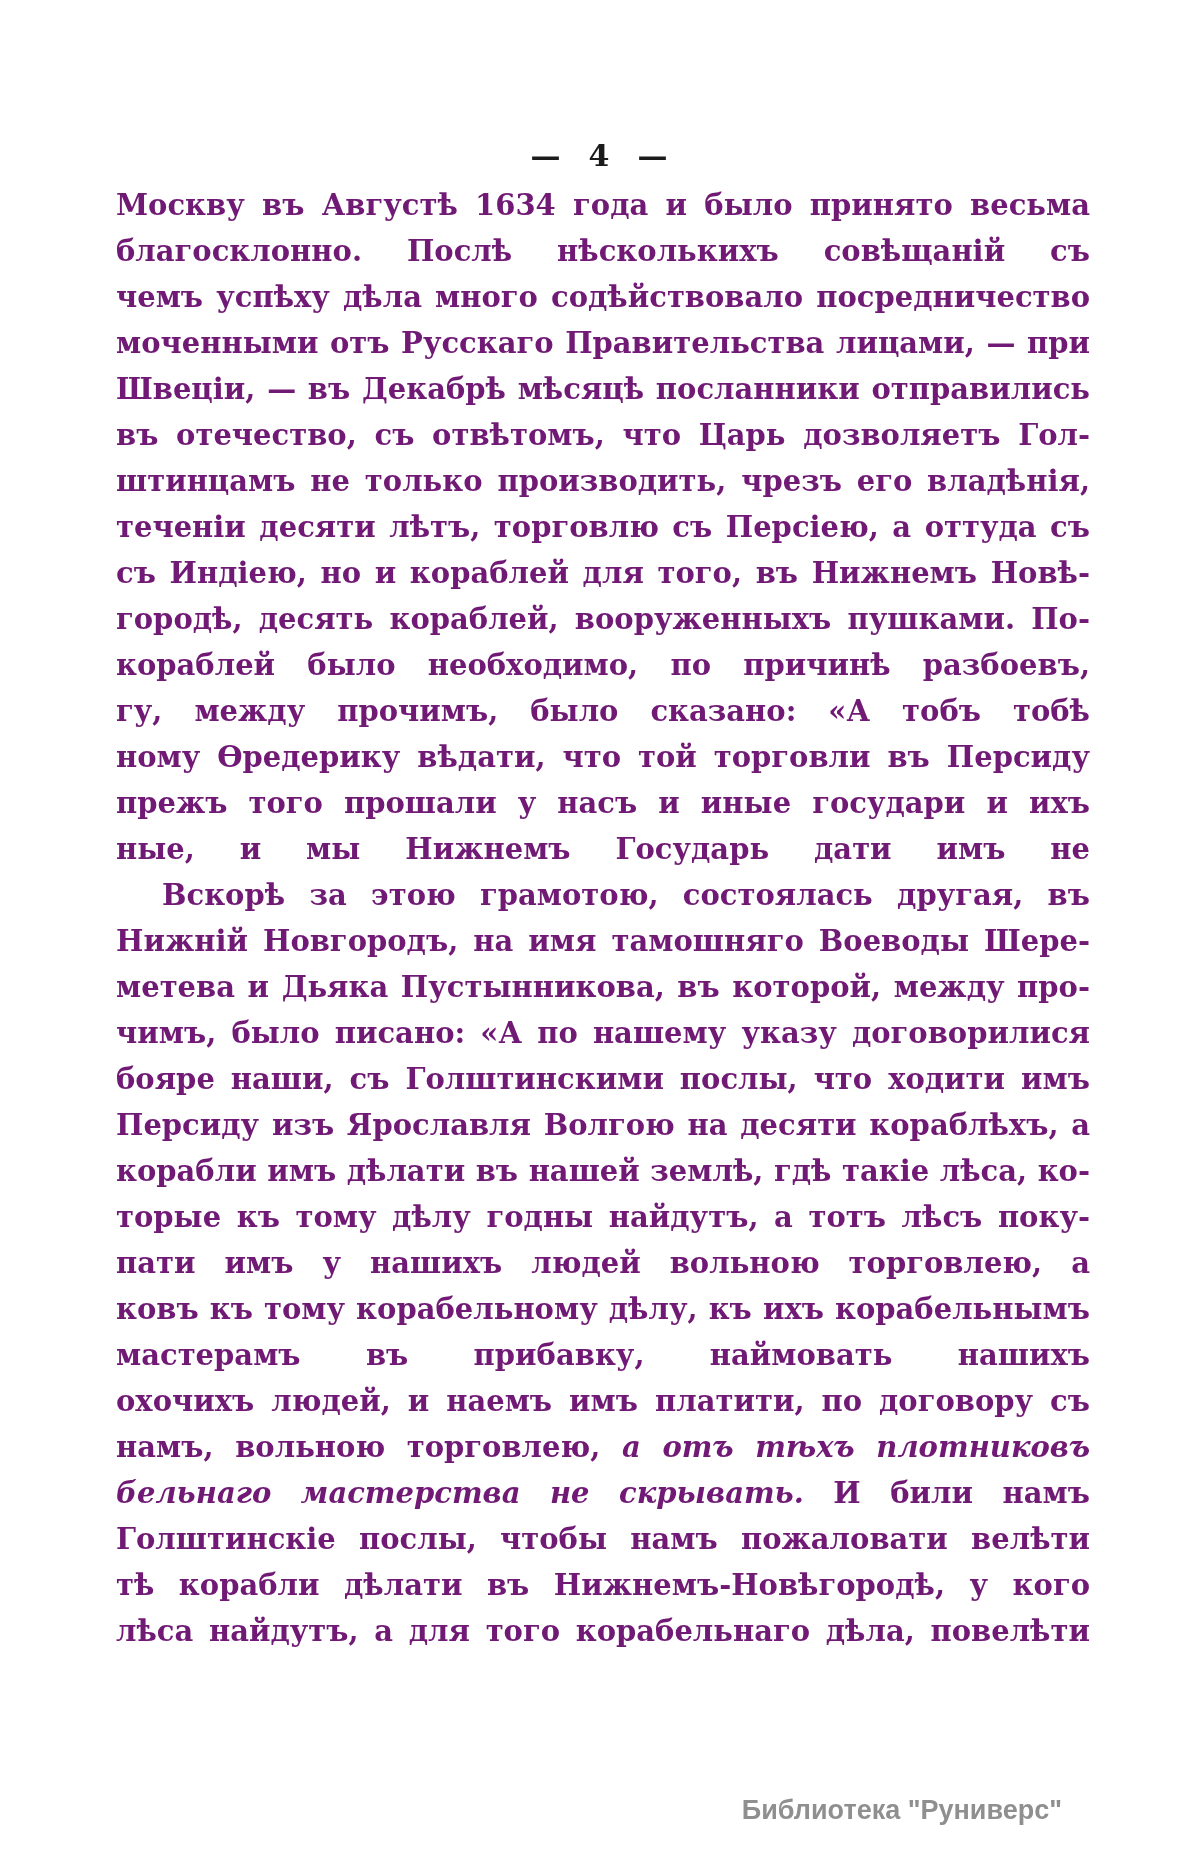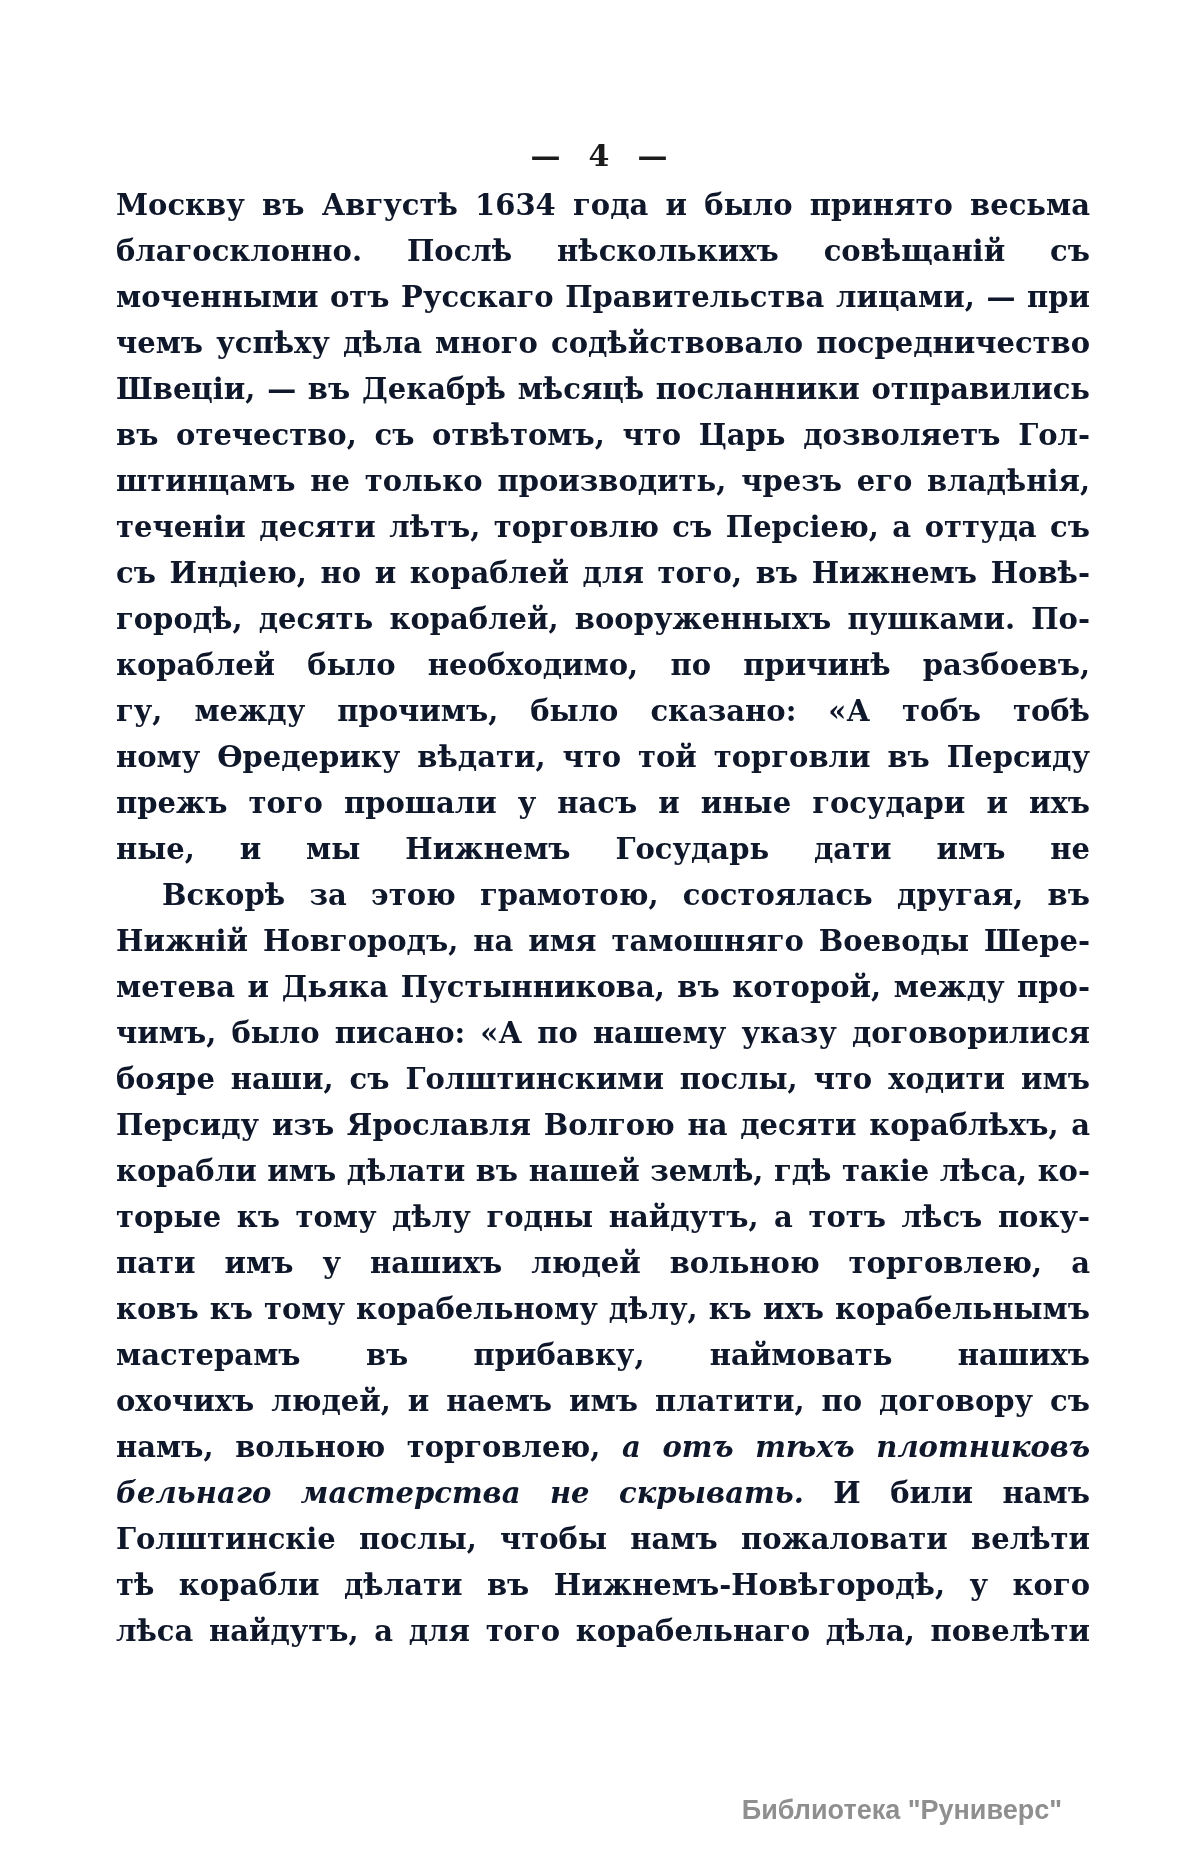--- a/index.html
+++ b/index.html
@@ -28,21 +28,21 @@
   }
   .page-header .gap { display: inline-block; width: 26px; }
   .body-text {
     position: absolute;
     left: 116px;
     top: 182px;
     width: 974px;
     font-family: "DejaVu Serif", serif;
     font-weight: 600;
     font-size: 29px;
-    color: #0f172a;
+    color: #701a75;
   }
   .line {
     height: 46px;
     line-height: 46px;
     text-align: justify;
     text-align-last: justify;
     -moz-text-align-last: justify;
     overflow: hidden;
   }
   .line.indent { padding-left: 46px; }
@@ -60,22 +60,22 @@
 </head>
 <body>
 
 <div class="page">
 
   <div class="page-header"><span>—</span><span class="gap"></span><span>4</span><span class="gap"></span><span>—</span></div>
 
   <div class="body-text">
     <div class="line">Москву въ Августѣ 1634 года и было принято весьма</div>
     <div class="line">благосклонно. Послѣ нѣсколькихъ совѣщаній съ уполно-</div>
+    <div class="line">чемъ успѣху дѣла много содѣйствовало посредничество</div>
     <div class="line">моченными отъ Русскаго Правительства лицами, — при</div>
-    <div class="line">чемъ успѣху дѣла много содѣйствовало посредничество</div>
     <div class="line">Швеціи, — въ Декабрѣ мѣсяцѣ посланники отправились</div>
     <div class="line">въ отечество, съ отвѣтомъ, что Царь дозволяетъ Гол-</div>
     <div class="line">штинцамъ не только производить, чрезъ его владѣнія, въ</div>
     <div class="line">теченіи десяти лѣтъ, торговлю съ Персіею, а оттуда съ</div>
     <div class="line">съ Индіею, но и кораблей для того, въ Нижнемъ Новѣ-</div>
     <div class="line">городѣ, десять кораблей, вооруженныхъ пушками. По-</div>
     <div class="line">кораблей было необходимо, по причинѣ разбоевъ, посто-</div>
     <div class="line">гу, между прочимъ, было сказано: «А тобъ тобѣ Вельмож-</div>
     <div class="line">ному Ѳредерику вѣдати, что той торговли въ Персиду</div>
     <div class="line">прежъ того прошали у насъ и иные государи и ихъ поддан-</div>

